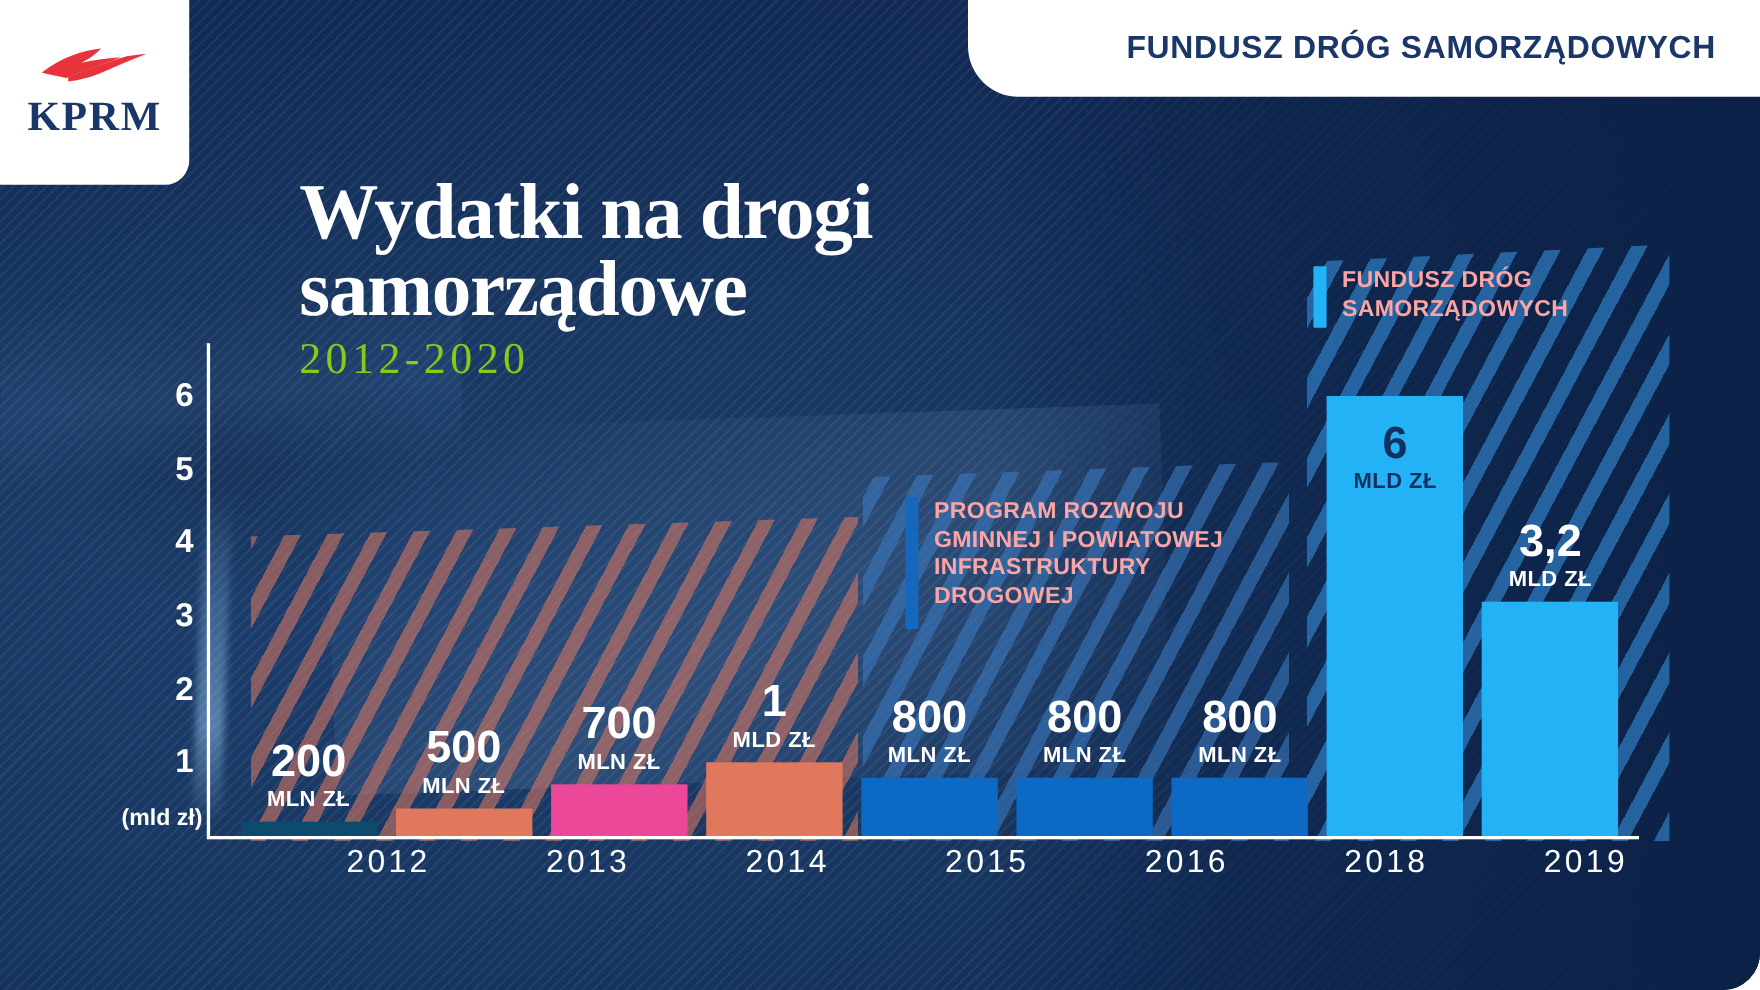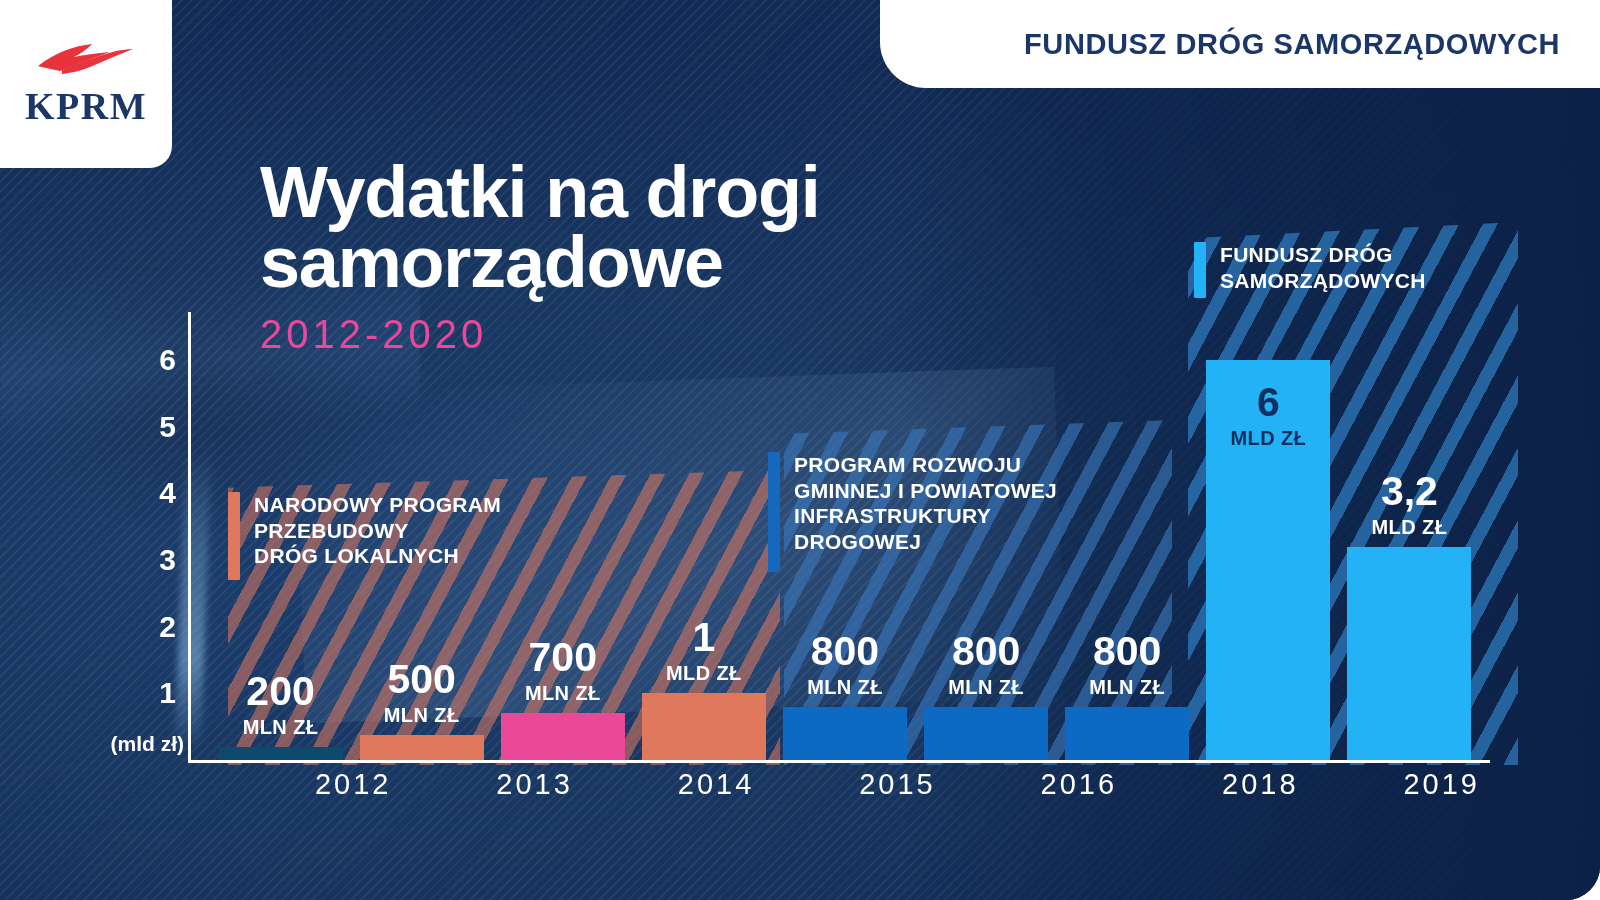--- a/index.html
+++ b/index.html
@@ -82,28 +82,28 @@
     z-index: 35;
     display: flex; align-items: center; justify-content: flex-end;
     padding-right: 40px;
   }
   .header-title {
     font-size: 29px; font-weight: 700; letter-spacing: 0.6px;
     color: #1b3668; white-space: nowrap;
   }
 
   
-  .titleblock { position: absolute; left: 260px; top: 158px; z-index: 30; }
+  .titleblock { position: absolute; left: 272px; top: 158px; z-index: 30; font-family: Liberation Serif, serif; }
   .title-main {
     font-size: 72px; font-weight: 700; color: #ffffff;
     line-height: 0.97; letter-spacing: -1.2px;
   }
   .title-sub {
-    margin-top: 14px;
-    font-size: 40px; font-weight: 400; color: #ec4899;
+    margin-top: 4px;
+    font-size: 40px; font-weight: 400; color: #84cc16;
     letter-spacing: 4px;
   }
 
   
   .band { position: absolute; z-index: 10; overflow: hidden; }
   .band-inner { position: absolute; inset: 0; }
 
   #band-npl {
     left: 228px; top: 470px; width: 552px; height: 295px;
     clip-path: polygon(0 6%, 100% 0, 100% 100%, 0 100%);
@@ -132,26 +132,26 @@
     background-image: repeating-linear-gradient(
       -62deg,
       rgba(46,124,192,0.72) 0px, rgba(46,124,192,0.72) 13px,
       rgba(46,124,192,0.0) 13px, rgba(46,124,192,0.0) 34px);
   }
 
   
   .legend { position: absolute; z-index: 25; display: flex; gap: 14px; }
   .legend-marker { width: 12px; flex: 0 0 12px; border-radius: 1px; }
   .legend-text {
-    font-size: 21px; font-weight: 700; color: #ffffff;
+    font-size: 21px; font-weight: 700; color: #fca5a5;
     line-height: 1.22; letter-spacing: 0.3px; white-space: pre-line;
   }
   #legend-npl { left: 228px; top: 492px; }
   #legend-npl .legend-marker { background: #e0785e; height: 88px; }
-  #legend-prgipd { left: 768px; top: 452px; }
+  #legend-prgipd { left: 823px; top: 452px; }
   #legend-prgipd .legend-marker { background: #1767bd; height: 120px; }
   #legend-fds { left: 1194px; top: 242px; }
   #legend-fds .legend-marker { background: #22b2f5; height: 56px; }
 
   
   #chart {
     position: absolute;
     left: 188px; top: 312px;
     width: 1302px; height: 448px;
     z-index: 20;
@@ -241,26 +241,20 @@
   <div class="header-banner">
     <div class="header-title">FUNDUSZ DRÓG SAMORZĄDOWYCH</div>
   </div>
 
   <div class="titleblock">
     <div class="title-main">Wydatki na drogi</div>
     <div class="title-main">samorządowe</div>
     <div class="title-sub">2012-2020</div>
   </div>
 
-  <div class="legend" id="legend-npl">
-    <div class="legend-marker" style="background: rgb(224, 120, 94);"></div>
-    <div class="legend-text">NARODOWY PROGRAM
-PRZEBUDOWY
-DRÓG LOKALNYCH</div>
-  </div>
   <div class="legend" id="legend-prgipd">
     <div class="legend-marker" style="background: rgb(23, 103, 189);"></div>
     <div class="legend-text">PROGRAM ROZWOJU
 GMINNEJ I POWIATOWEJ
 INFRASTRUKTURY
 DROGOWEJ</div>
   </div>
   <div class="legend" id="legend-fds">
     <div class="legend-marker" style="background: rgb(34, 178, 245);"></div>
     <div class="legend-text">FUNDUSZ DRÓG

